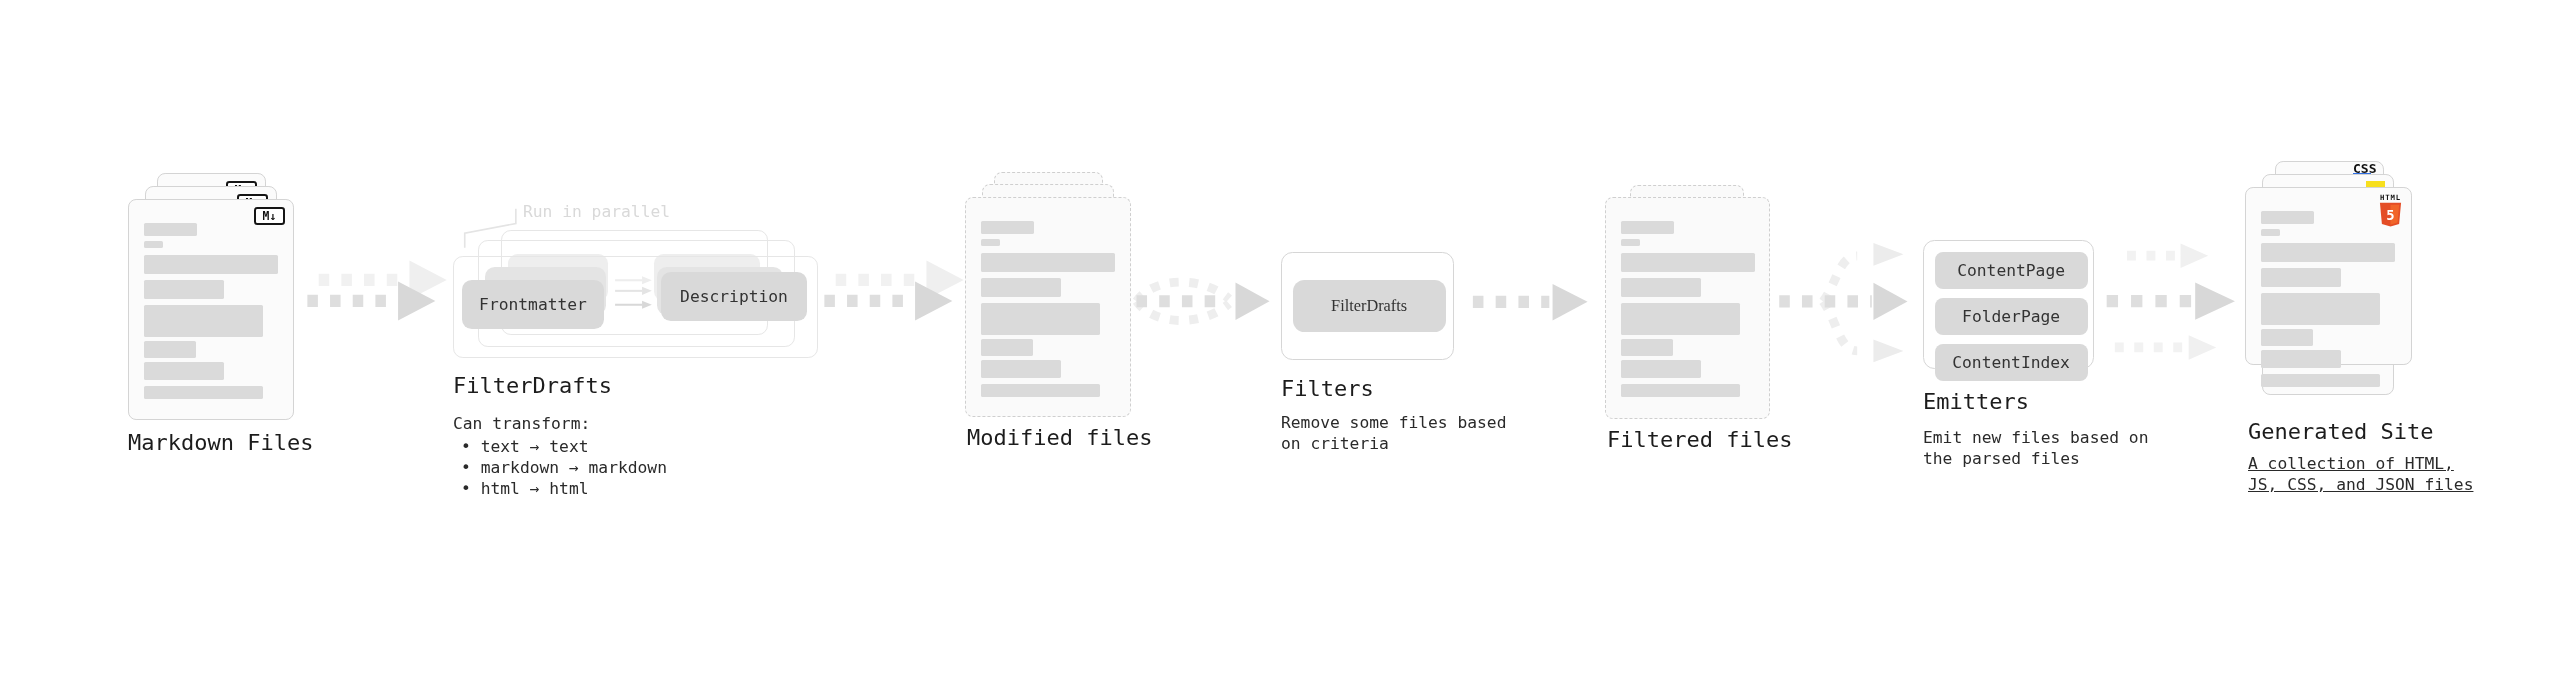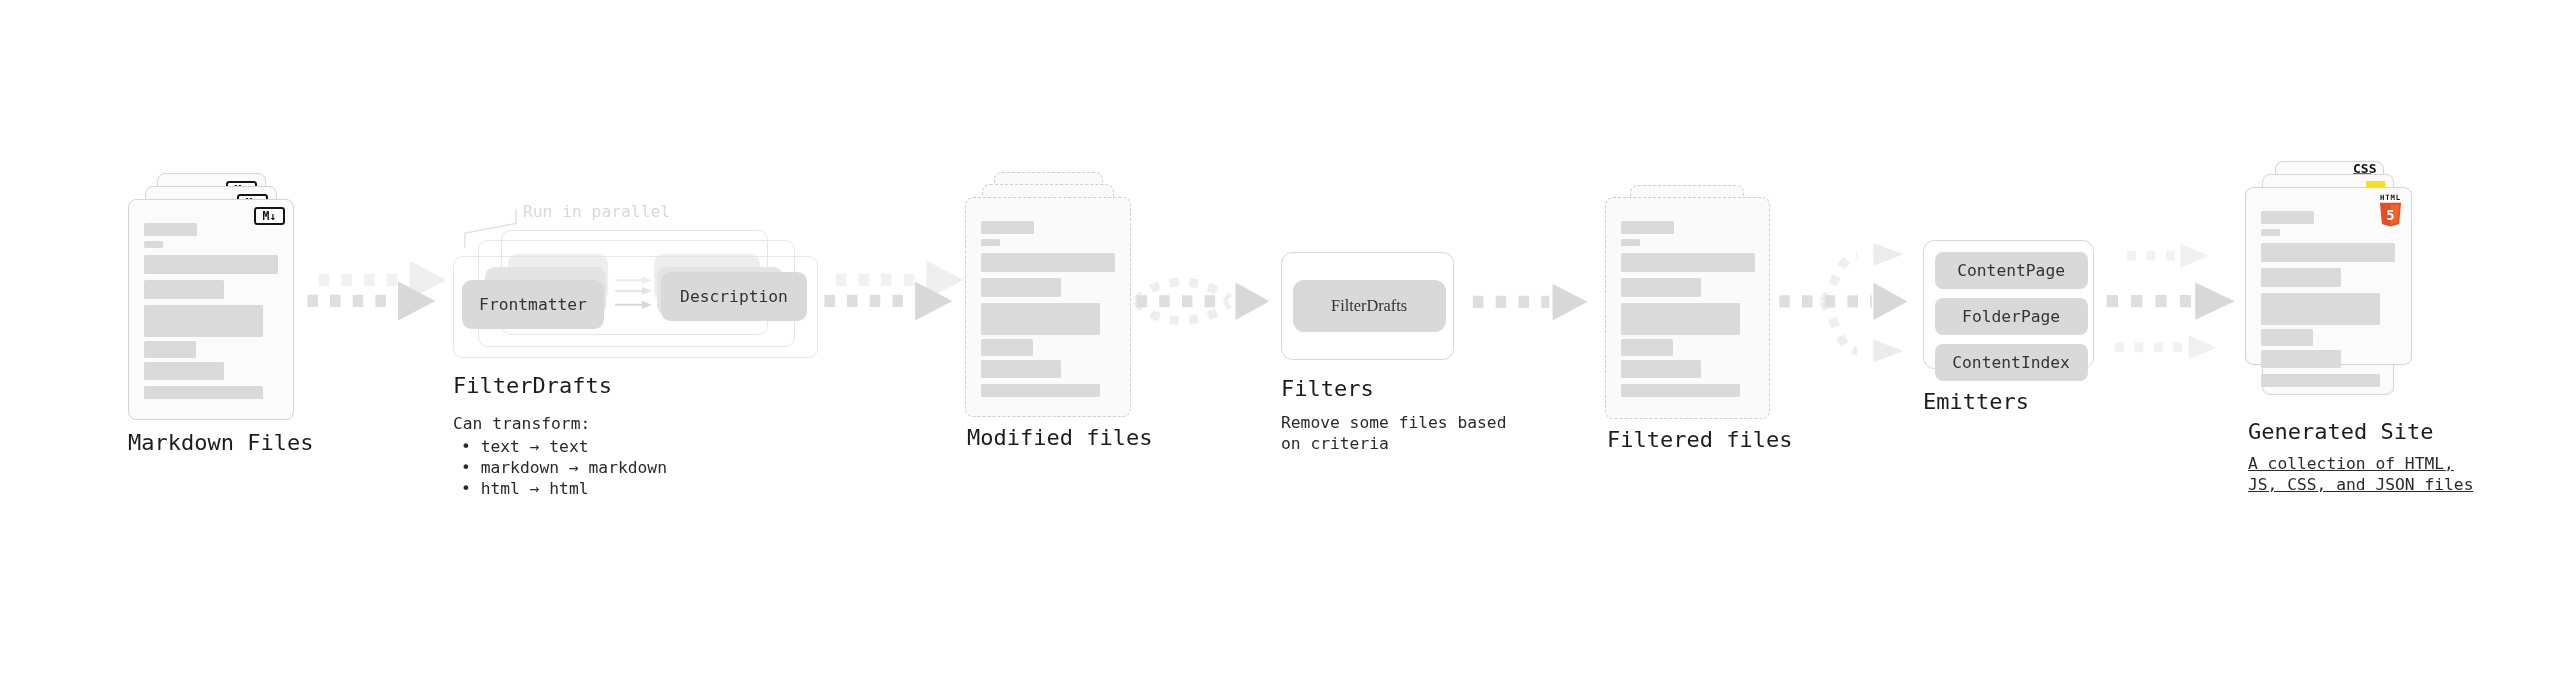--- a/index.html
+++ b/index.html
@@ -193,20 +193,22 @@
     <line x1="4" y1="83" x2="118" y2="83" stroke="#dedede" stroke-width="15" stroke-dasharray="13 15"></line>
     <polygon points="120,60 162,83 120,106" fill="#d8d8d8"></polygon>
   </svg>
 
   <div class="outline-box" style="left:1923px; top:240px; width:171px; height:129px;text-decoration:underline;">
     <div class="gbox" style="left:10.6px; top:11.4px; width:153px; height:37px; border-radius:8.1px;">ContentPage</div>
     <div class="gbox" style="left:10.6px; top:57px; width:153px; height:37px; border-radius:8.1px;">FolderPage</div>
     <div class="gbox" style="left:10.6px; top:103px; width:153px; height:37px; border-radius:8.1px;">ContentIndex</div>
   </div>
   <div class="title" style="left:1923px; top:389px;">Emitters</div>
+  <div class="subtitle" style="left:1923px; top:427px;">Emit new files based on
+the parsed files</div>
 
   <svg class="arrow" style="left:2101px; top:237px;" width="138" height="130" viewBox="0 0 170 160">
     <line x1="32" y1="23" x2="95" y2="23" stroke="#f2f2f2" stroke-width="12" stroke-dasharray="11 13"></line>
     <polygon points="98,8 132,23 98,38" fill="#f0f0f0"></polygon>
     <line x1="7" y1="79" x2="112" y2="79" stroke="#dedede" stroke-width="15" stroke-dasharray="14 16"></line>
     <polygon points="116,56 165,79 116,102" fill="#d8d8d8"></polygon>
     <line x1="17" y1="136" x2="105" y2="136" stroke="#f2f2f2" stroke-width="12" stroke-dasharray="11 13"></line>
     <polygon points="108,121 142,136 108,151" fill="#f0f0f0"></polygon>
   </svg>
 

